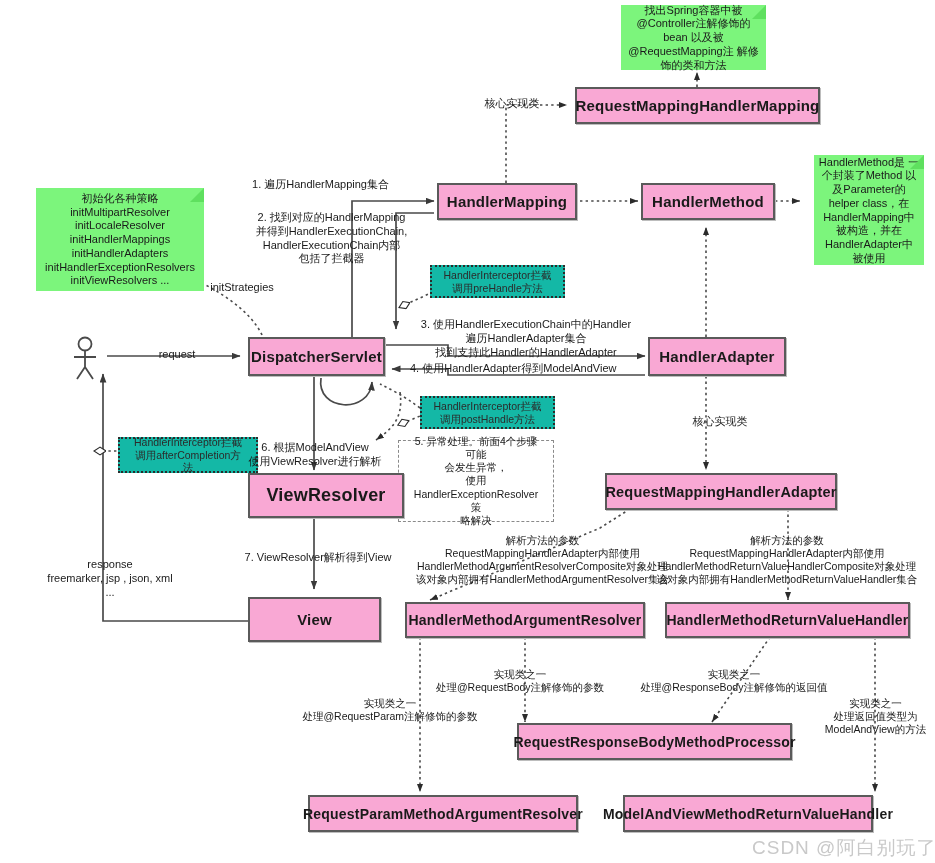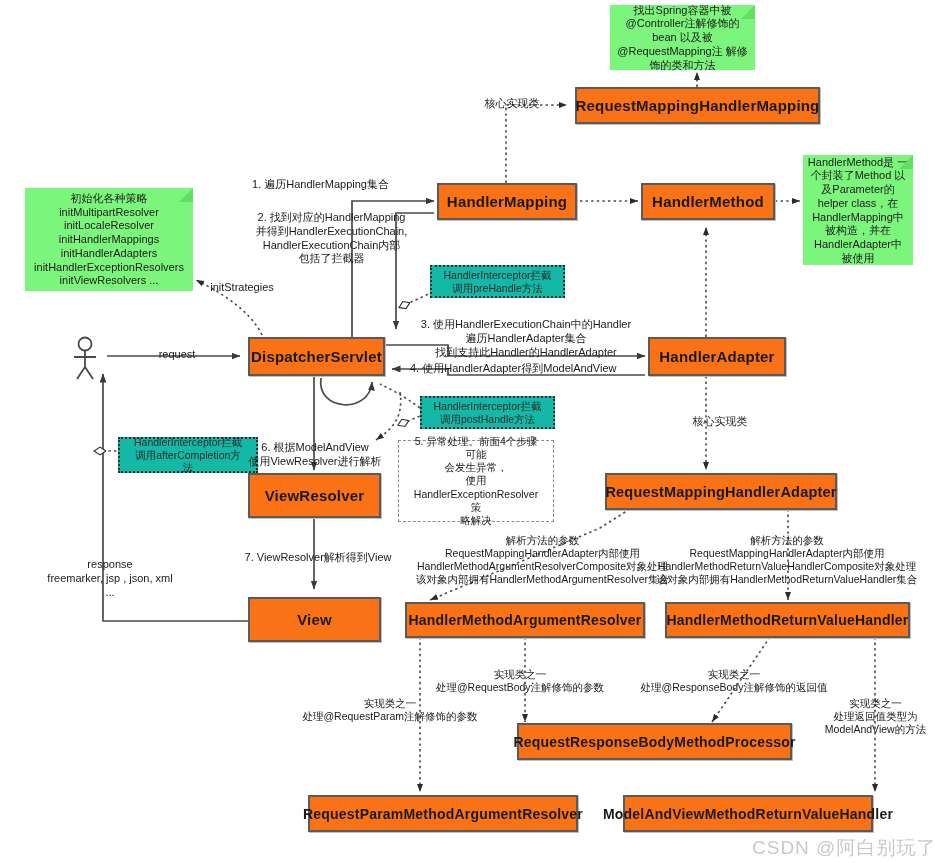--- a/index.html
+++ b/index.html
@@ -19,21 +19,21 @@
     position: absolute;
     left: 0;
     top: 0;
     width: 935px;
     height: 863px;
     pointer-events: none;
   }
   .node {
     position: absolute;
     box-sizing: border-box;
-    background: #f97316;
+    background: #f9a8d4;
     border: 2px solid #5a5a5a;
     box-shadow: 1px 1px 0 #bdbdbd;
     display: flex;
     align-items: center;
     justify-content: center;
     text-align: center;
     font-weight: bold;
     color: #1a1a1a;
     letter-spacing: 0.2px;
   }
@@ -41,20 +41,21 @@
     position: absolute;
     box-sizing: border-box;
     background: #7cf57c;
     color: #1a1a1a;
     text-align: center;
     line-height: 1.25;
     padding: 5px 4px 4px 4px;
     display: flex;
     align-items: center;
     justify-content: center;
+    margin-left: 11px;
   }
   .note-green .fold {
     position: absolute;
     top: 0;
     right: 0;
     width: 0;
     height: 0;
     border-style: solid;
     border-width: 0 0 14px 14px;
     border-color: transparent transparent #5fe05f transparent;
@@ -243,21 +244,21 @@
   <div class="node" style="left:437px; top:183px; width:140px; height:37px; font-size:15px;">HandlerMapping</div>
 
   <div class="node" style="left:641px; top:183px; width:134px; height:37px; font-size:15px;">HandlerMethod</div>
 
   <div class="node" style="left:248px; top:337px; width:137px; height:39px; font-size:15px;">DispatcherServlet</div>
 
   <div class="node" style="left:648px; top:337px; width:138px; height:39px; font-size:15px;">HandlerAdapter</div>
 
   <div class="node" style="left:605px; top:473px; width:232px; height:37px; font-size:14.5px;">RequestMappingHandlerAdapter</div>
 
-  <div class="node" style="left:248px; top:473px; width:133px; height:45px; font-size:15px;">ViewResolver</div>
+  <div class="node" style="left:248px; top:473px; width:156px; height:45px; font-size:18px;">ViewResolver</div>
 
   <div class="node" style="left:248px; top:597px; width:133px; height:45px; font-size:15px;">View</div>
 
   <div class="node" style="left:405px; top:602px; width:240px; height:36px; font-size:14px;">HandlerMethodArgumentResolver</div>
 
   <div class="node" style="left:665px; top:602px; width:245px; height:36px; font-size:14px;">HandlerMethodReturnValueHandler</div>
 
   <div class="node" style="left:517px; top:723px; width:275px; height:37px; font-size:14px;">RequestResponseBodyMethodProcessor</div>
 
   <div class="node" style="left:308px; top:795px; width:270px; height:37px; font-size:14px;">RequestParamMethodArgumentResolver</div>

